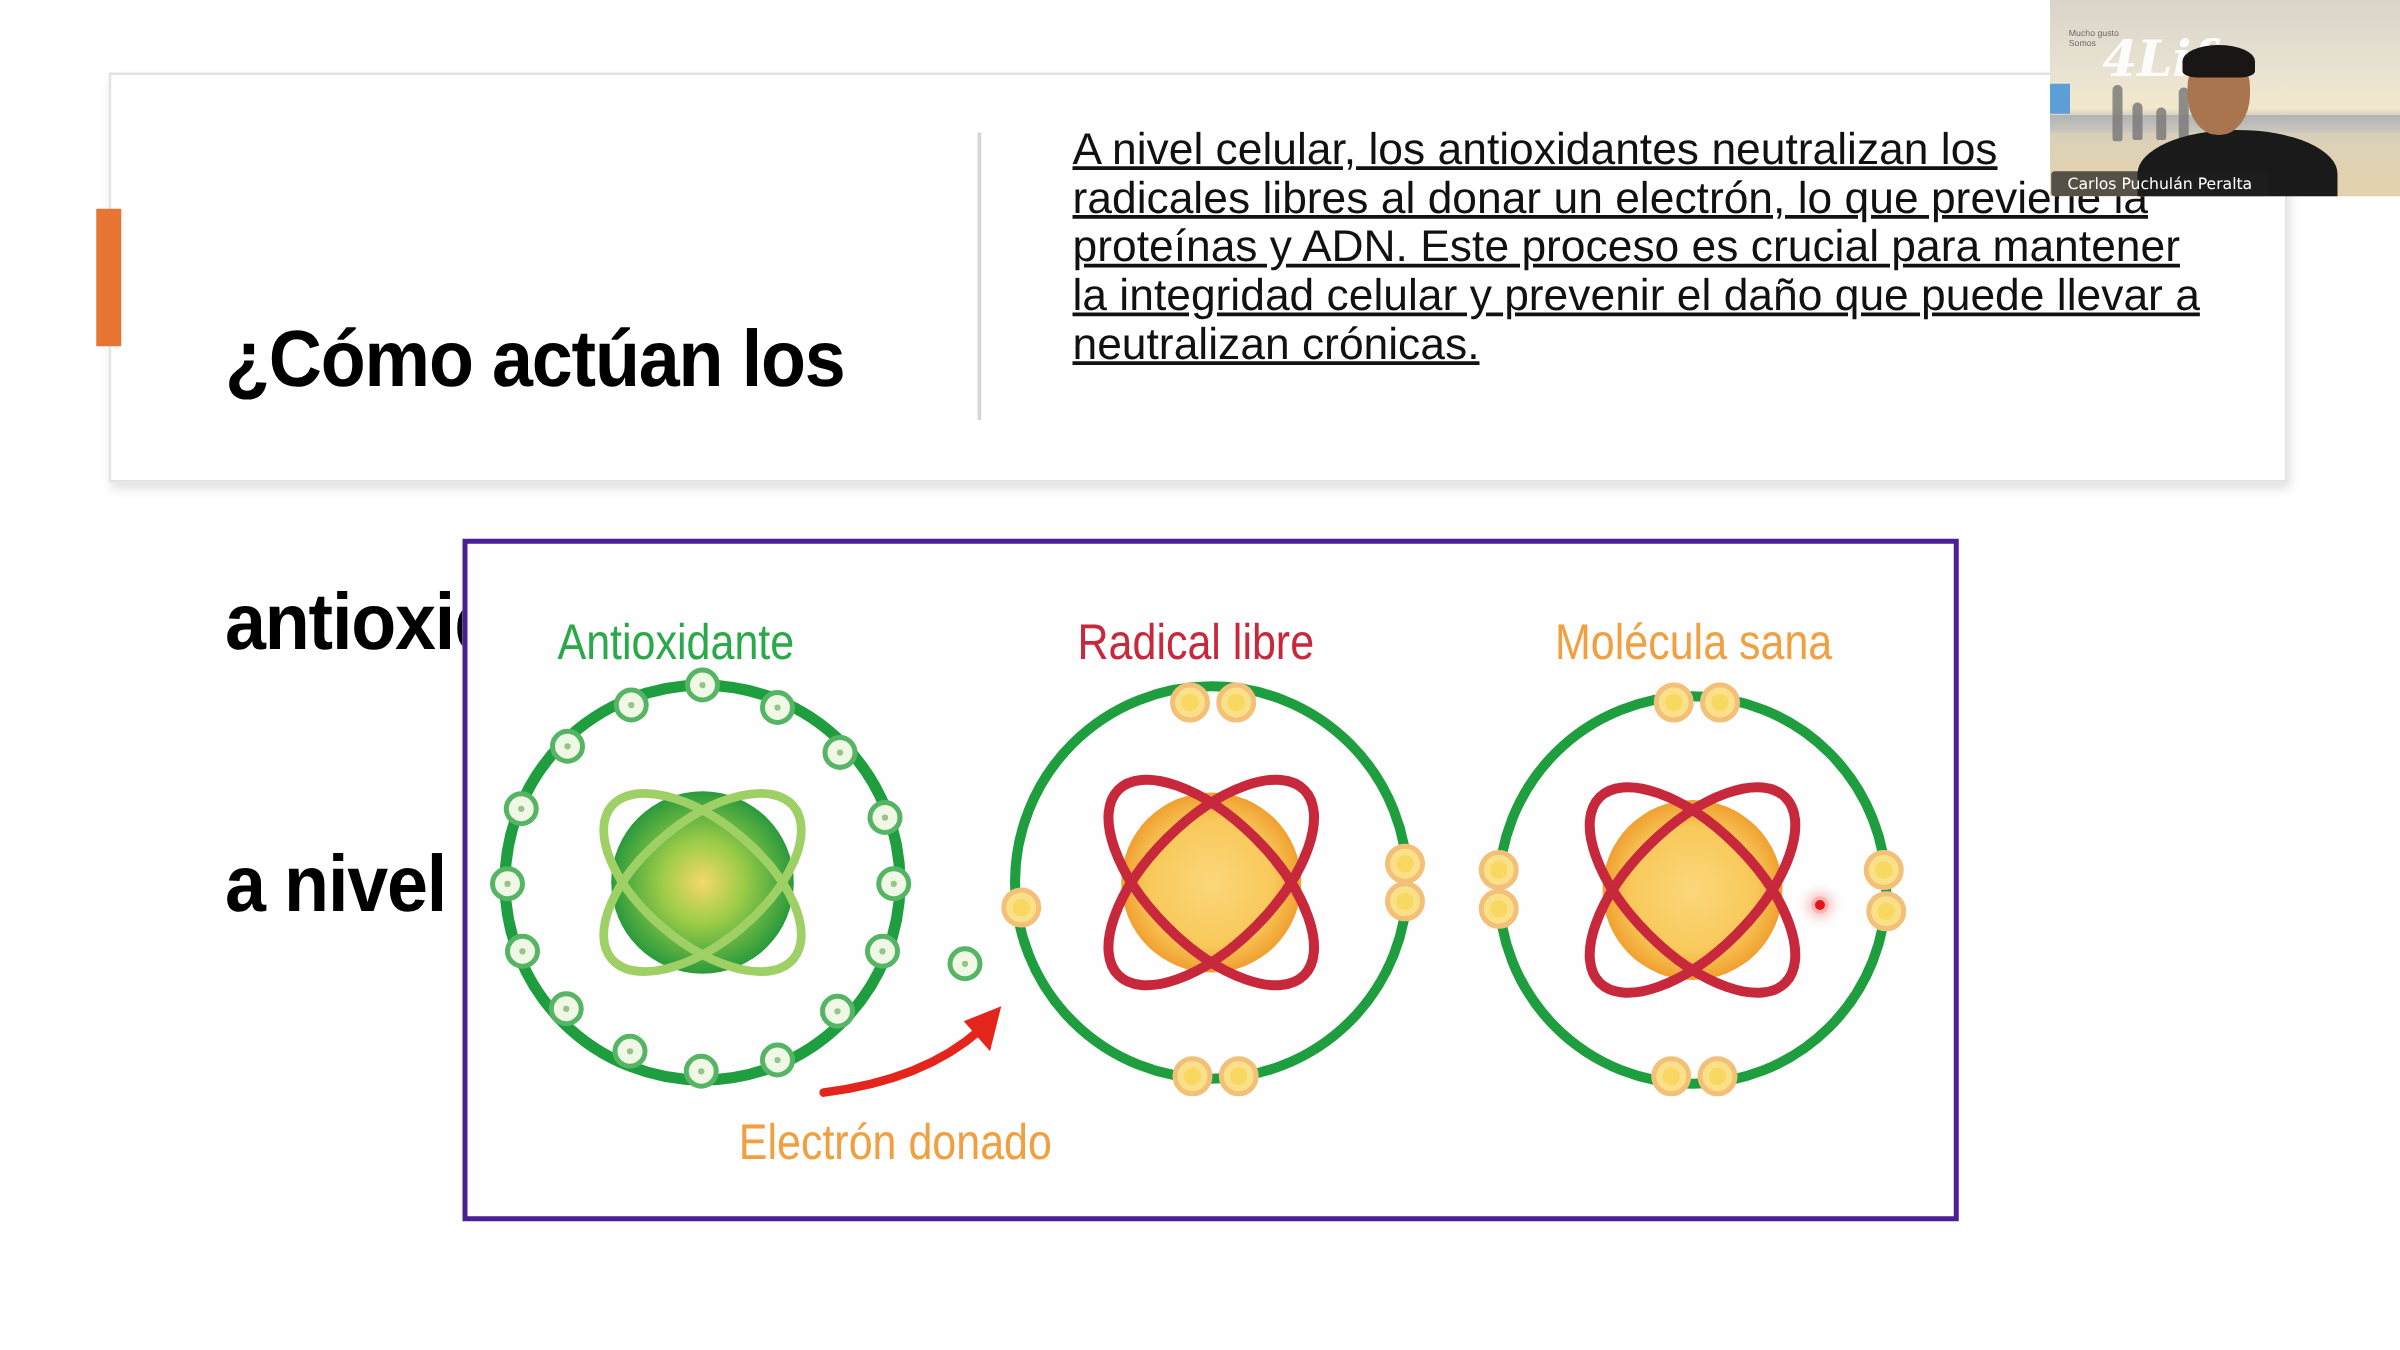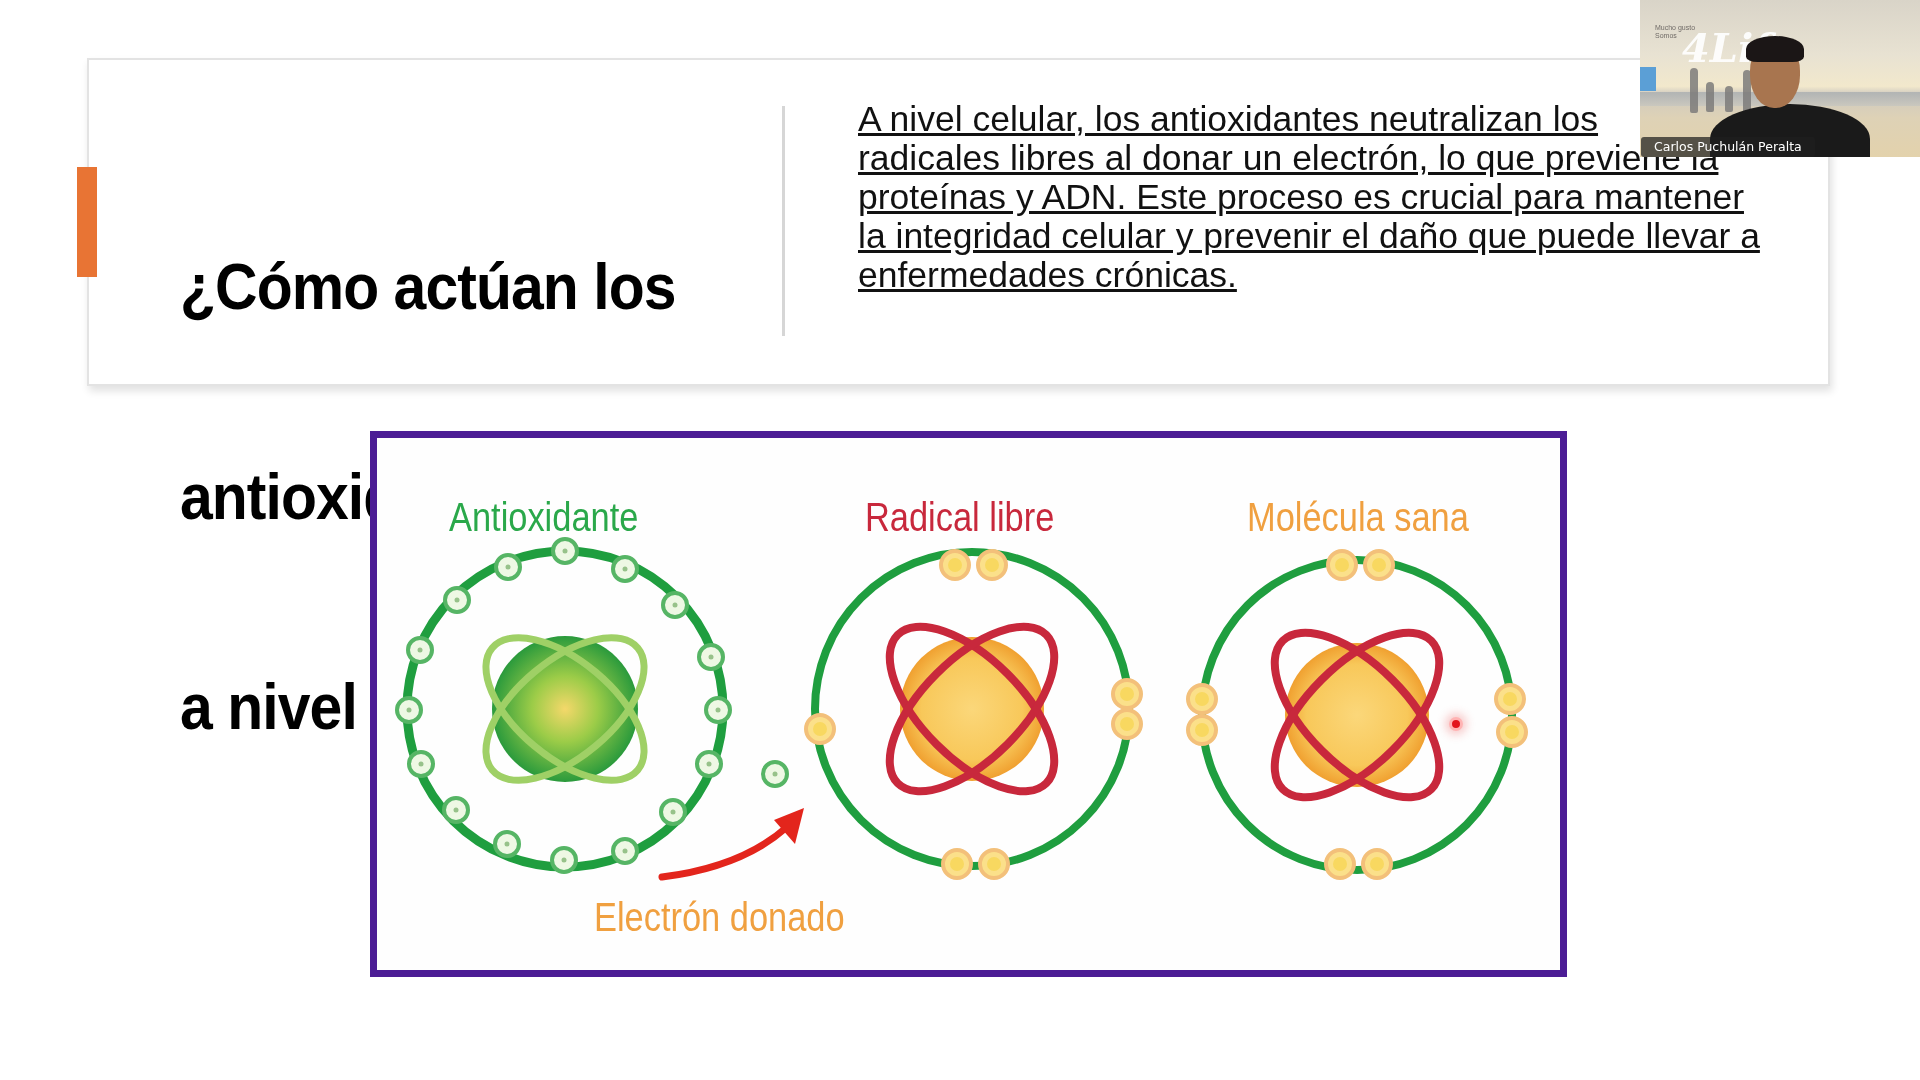--- a/index.html
+++ b/index.html
@@ -32,21 +32,21 @@
   }
   .body-text {
     position: absolute; left: 858px; top: 100px; width: 940px;
     font-family: "Liberation Sans", sans-serif;
     font-size: 35.5px; line-height: 39px; color: #111;
   }
   .body-text span { display: block; white-space: nowrap; text-decoration: underline; }
 
   .diagram {
     position: absolute; left: 370px; top: 431px; width: 1197px; height: 546px;
-    border: 7px solid #4c1d95; background: #fefefe;
+    border: 4px solid #4c1d95; background: #fefefe;
   }
   .diagram svg { position: absolute; left: -375px; top: -436px; }
 
   .lbl {
     position: absolute; font-family: "Liberation Sans", sans-serif;
     font-size: 40px; transform: scaleX(0.86); transform-origin: left top;
     white-space: nowrap;
   }
 
   .cursor-dot {
@@ -88,21 +88,21 @@
     <span>a nivel celular?</span>
   </div>
 
   <div class="divider"></div>
 
   <div class="body-text">
     <span>A nivel celular, los antioxidantes neutralizan los</span>
     <span>radicales libres al donar un electrón, lo que previene la</span>
     <span>proteínas y ADN. Este proceso es crucial para mantener</span>
     <span>la integridad celular y prevenir el daño que puede llevar a</span>
-    <span>enfermedades crónicas.</span>
+    <span>neutralizan crónicas.</span>
   </div>
 
   <div class="diagram">
     <svg width="1920" height="1080" viewBox="0 0 1920 1080" xmlns="http://www.w3.org/2000/svg">
       <defs>
         <radialGradient id="gNuc" cx="50%" cy="50%" r="50%">
           <stop offset="0%" stop-color="#f4d86a"></stop>
           <stop offset="45%" stop-color="#9ccc48"></stop>
           <stop offset="100%" stop-color="#2a9a3c"></stop>
         </radialGradient>

